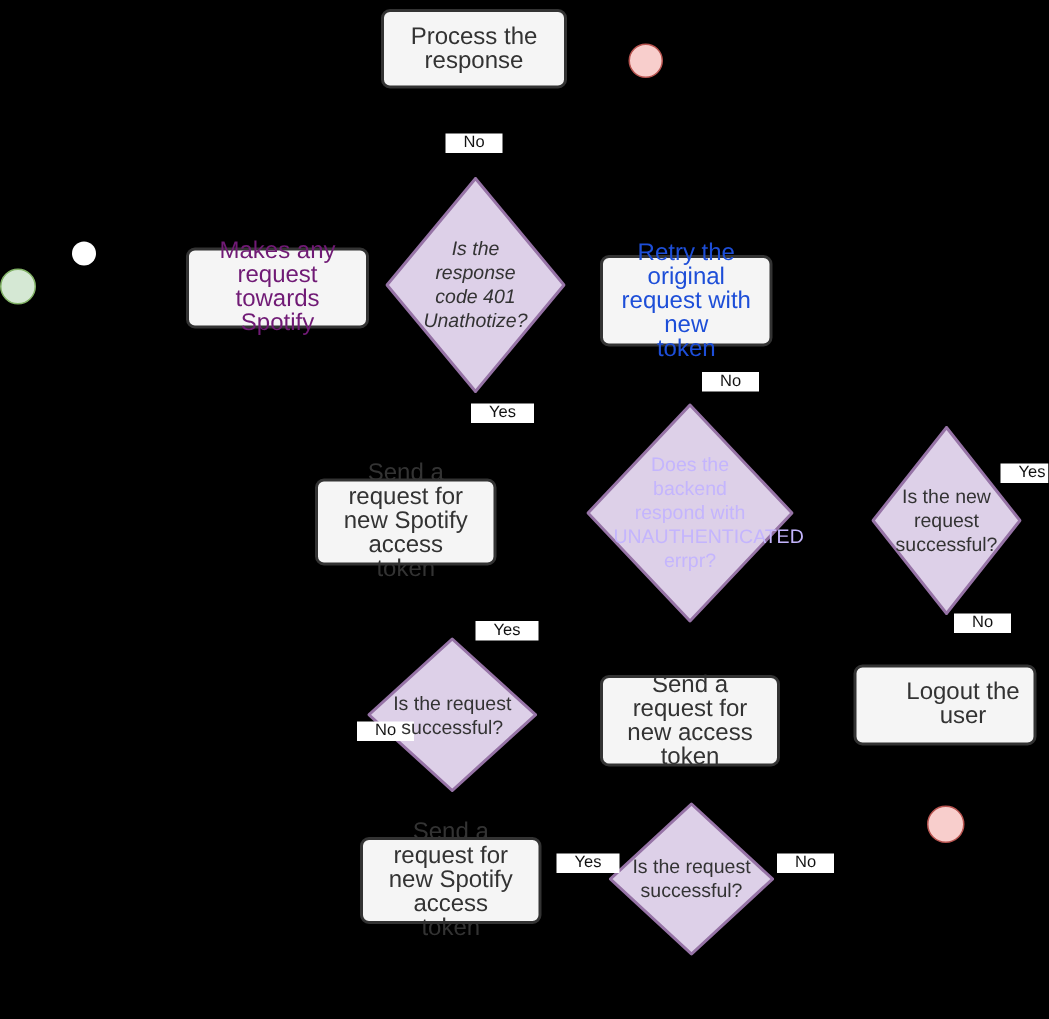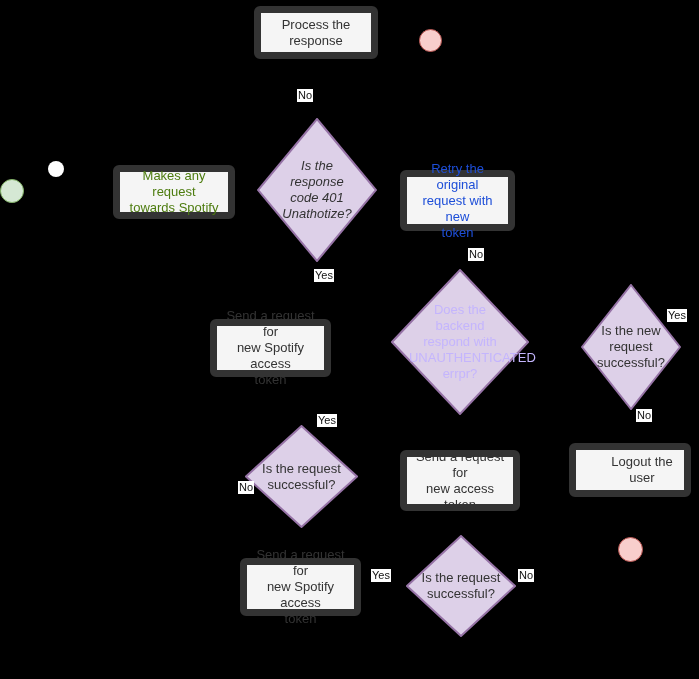--- a/index.html
+++ b/index.html
@@ -14,24 +14,24 @@
     background: #000000;
     font-family: "Liberation Sans", sans-serif;
     overflow: hidden;
   }
 
   
   .node-rect {
     position: absolute;
     box-sizing: border-box;
     background: #f5f5f5;
-    border: 7px solid #404040;
+    border: 2px solid #404040;
     border-radius: 6px;
     color: #333333;
-    font-size: 13px;
+    font-size: 16px;
     line-height: 16px;
     text-align: center;
     display: flex;
     align-items: center;
     justify-content: center;
     padding: 4px 8px;
     white-space: pre-line;
   }
 
   
@@ -66,30 +66,30 @@
     border-radius: 50%;
   }
 
   
   .edge-label {
     position: absolute;
     background: #ffffff;
     color: #111111;
     font-size: 11px;
     line-height: 13px;
-    padding: 0px 1px;
+    padding: 0px 12px;
     white-space: nowrap;
   }
 </style>
 </head>
 <body>
 
 <div id="canvas" style="background: rgb(0, 0, 0);">
     <div class="node-rect" style="left: 254px; top: 6px; width: 124px; height: 53px; background: rgb(245, 245, 245); border-color: rgb(51, 51, 51); color: rgb(51, 51, 51);">Process the response</div>
-    <div class="node-rect" style="left: 113px; top: 165px; width: 122px; height: 54px; background: rgb(245, 245, 245); border-color: rgb(51, 51, 51); color: #4d7c0f;">Makes any request
+    <div class="node-rect" style="left: 124px; top: 165px; width: 122px; height: 54px; background: rgb(245, 245, 245); border-color: rgb(51, 51, 51); color: #701a75;">Makes any request
 towards Spotify</div>
     <div class="node-rect" style="left: 400px; top: 170px; width: 115px; height: 61px; background: rgb(245, 245, 245); border-color: rgb(51, 51, 51); color: #1d4ed8;">Retry the original
 request with new
 token</div>
     <div class="node-rect" style="left: 210px; top: 319px; width: 121px; height: 58px; background: rgb(245, 245, 245); border-color: rgb(51, 51, 51); color: rgb(51, 51, 51);">Send a request for
 new Spotify access
 token</div>
     <div class="node-rect" style="left: 400px; top: 450px; width: 120px; height: 61px; background: rgb(245, 245, 245); border-color: rgb(51, 51, 51); color: rgb(51, 51, 51);">Send a request for
 new access token</div>
     <div class="node-rect" style="left: 569px; top: 443px; width: 122px; height: 54px; background: rgb(245, 245, 245); border-color: rgb(51, 51, 51); color: rgb(51, 51, 51); padding-left: 32px;">Logout the user</div>

